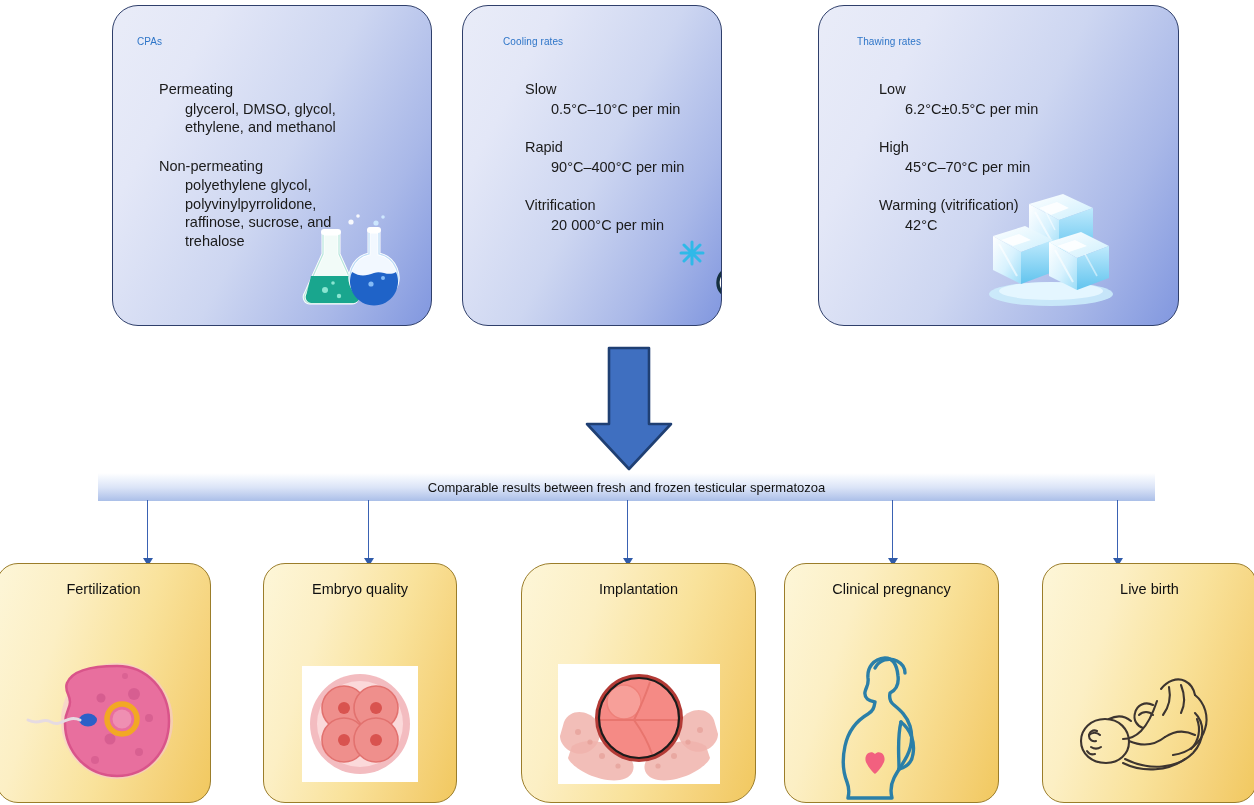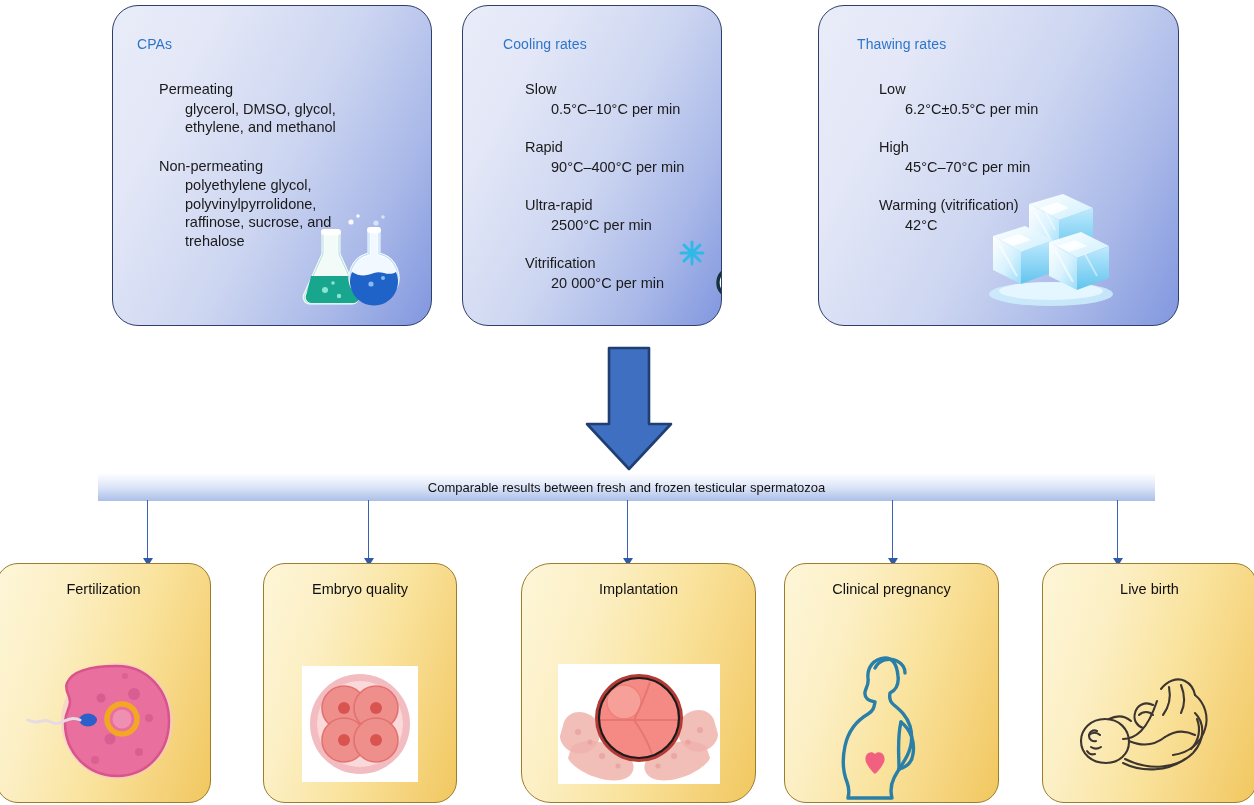--- a/index.html
+++ b/index.html
@@ -26,21 +26,21 @@
         #e3e7f7 22%,
         #cdd6f1 52%,
         #a9b8e8 78%,
         #8197df 100%);
     box-sizing: border-box;
     overflow: hidden;
   }
   .panel-head {
     position: absolute;
     color: #2e75c8;
-    font-size: 14px;
+    font-size: 10px;
     letter-spacing: .1px;
   }
   .panel-body {
     position: absolute;
     font-size: 14.5px;
     line-height: 1.0;
   }
   .grp { margin-bottom: 14px; }
   .grp:last-child { margin-bottom: 0; }
   .grp .g-title {
@@ -182,24 +182,20 @@
 <div class="panel" style="left:462px; top:5px; width:260px; height:321px;">
   <div class="panel-head" style="left:40px; top:30px;">Cooling rates</div>
   <div class="panel-body" style="left:40px; top:52px;">
     <div class="grp">
       <div class="g-title">Slow</div>
       <div class="g-val">0.5°C–10°C per min</div>
     </div>
     <div class="grp">
       <div class="g-title">Rapid</div>
       <div class="g-val">90°C–400°C per min</div>
-    </div>
-    <div class="grp">
-      <div class="g-title">Ultra-rapid</div>
-      <div class="g-val">2500°C per min</div>
     </div>
     <div class="grp">
       <div class="g-title">Vitrification</div>
       <div class="g-val">20 000°C per min</div>
     </div>
   </div>
 
   <span class="panel-icon" style="left:212px; top:218px;">
     <svg width="86" height="86" viewBox="0 0 86 86">
 

